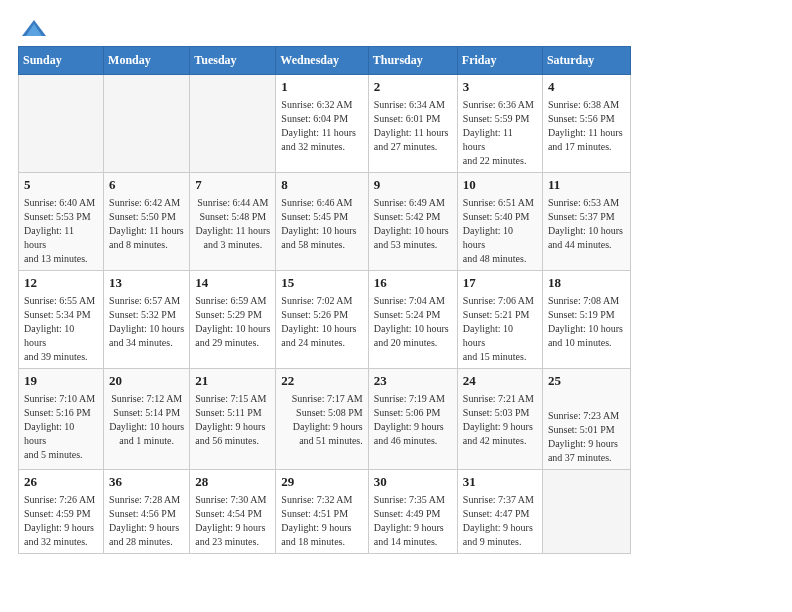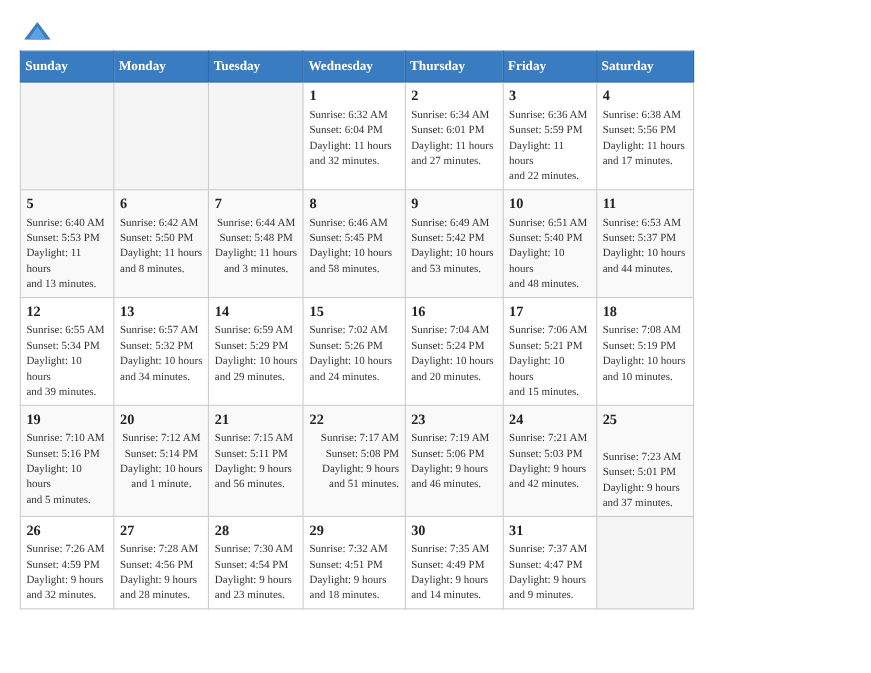--- a/index.html
+++ b/index.html
@@ -316,21 +316,21 @@
         </tr>
         <tr>
           <td>
             <div class="day-number">26</div>
             <div class="day-info" style="white-space: pre-wrap;">Sunrise: 7:26 AM
 Sunset: 4:59 PM
 Daylight: 9 hours
 and 32 minutes.</div>
           </td>
           <td>
-            <div class="day-number">27</div>
+            <div class="day-number">36</div>
             <div class="day-info" style="white-space: pre-wrap;">Sunrise: 7:28 AM
 Sunset: 4:56 PM
 Daylight: 9 hours
 and 28 minutes.</div>
           </td>
           <td>
             <div class="day-number">28</div>
             <div class="day-info" style="white-space: pre-wrap;">Sunrise: 7:30 AM
 Sunset: 4:54 PM
 Daylight: 9 hours

